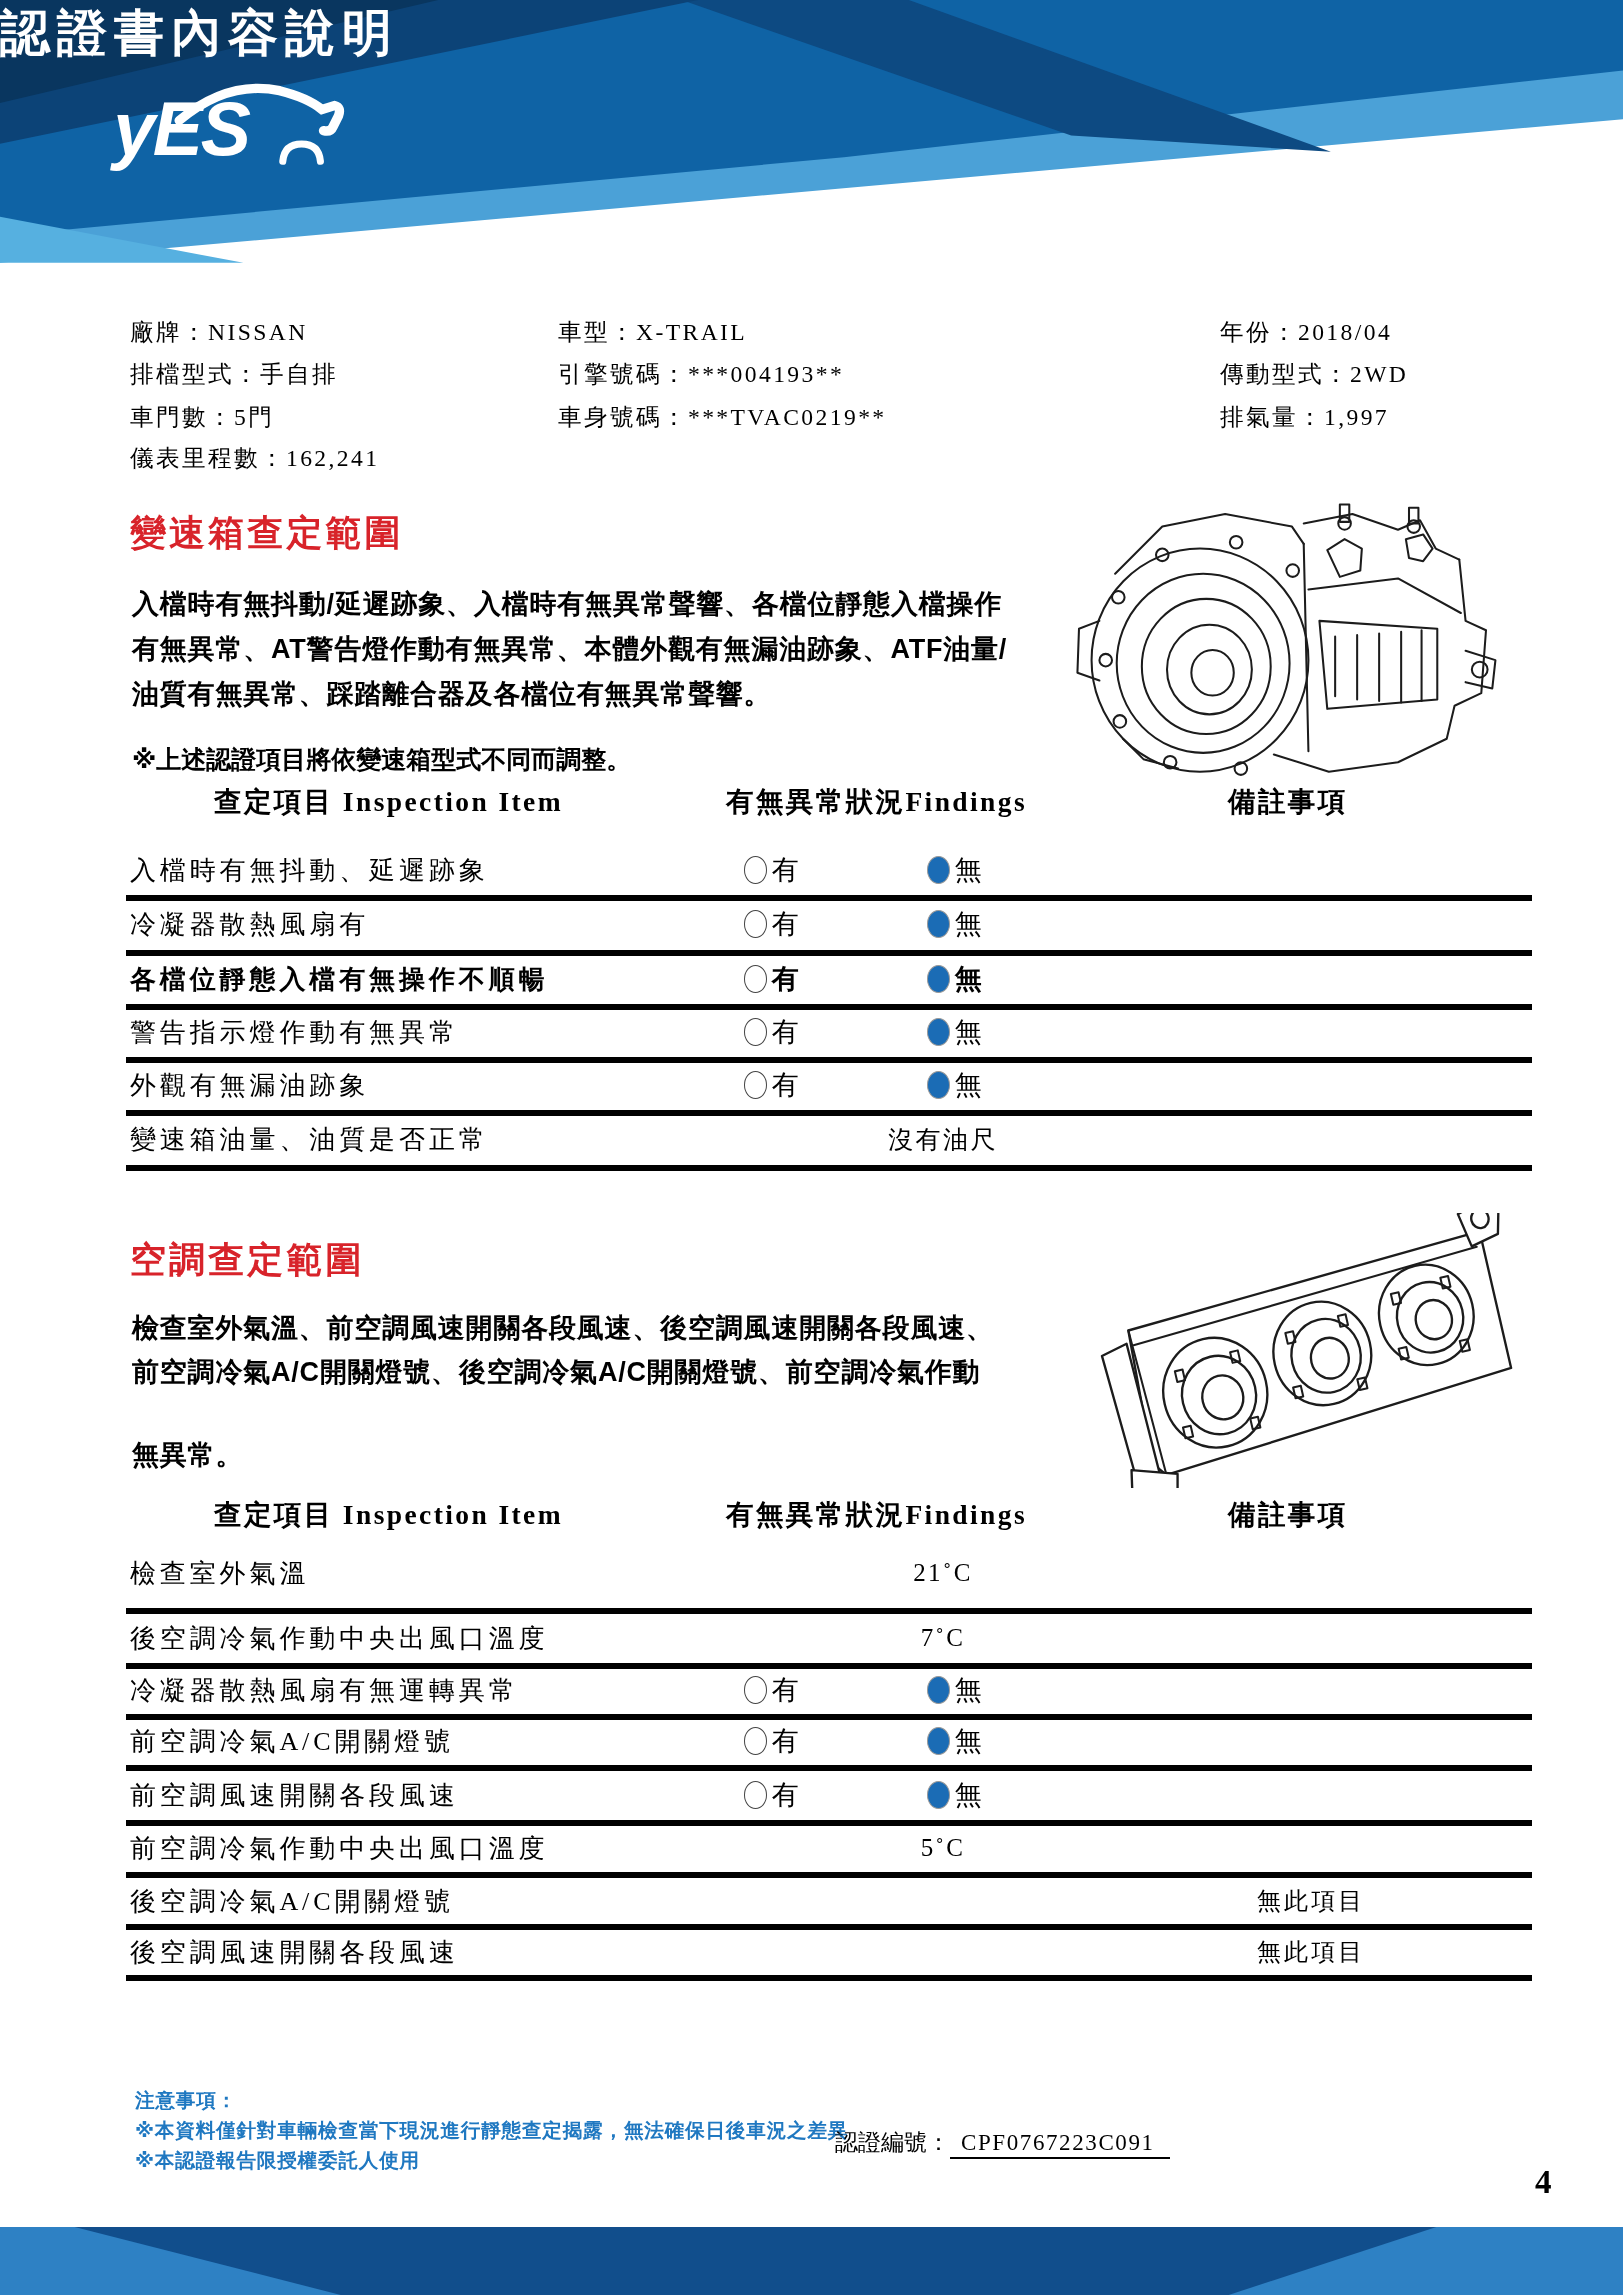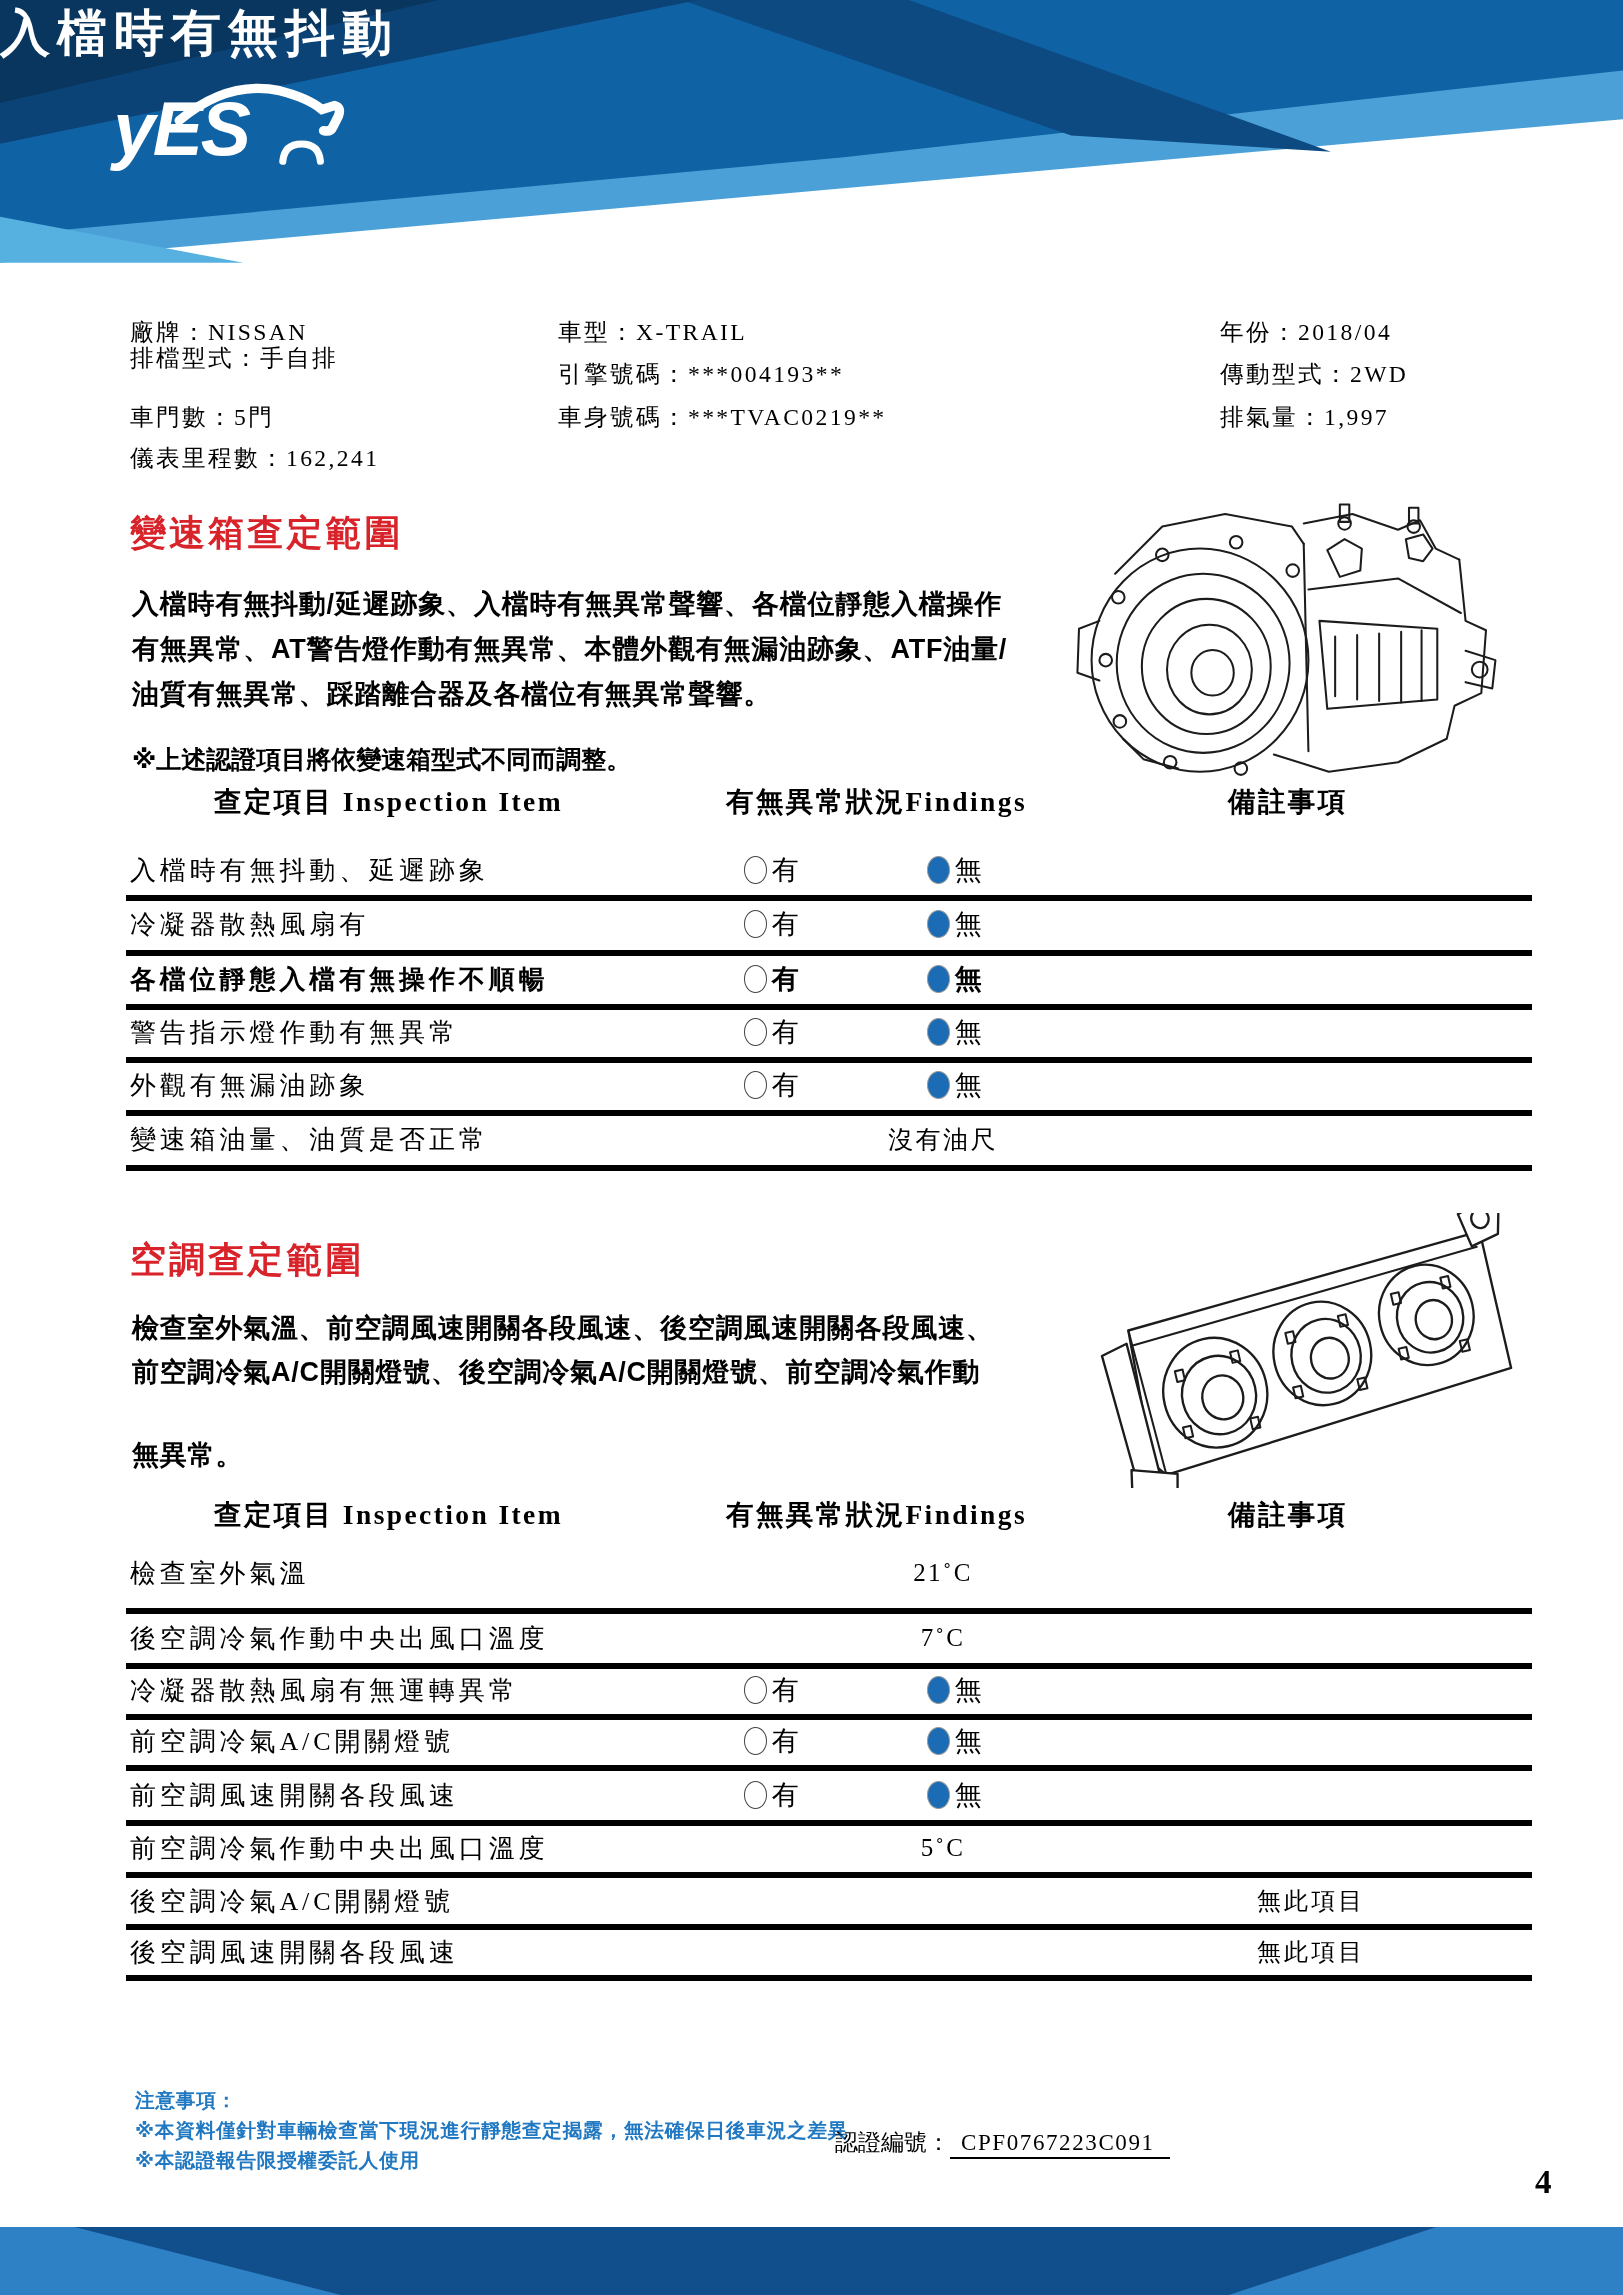--- a/index.html
+++ b/index.html
@@ -81,25 +81,25 @@
     <div class="hdr-dark2"></div>
     <div class="hdr-dark1"></div>
     <div class="hdr-dark0"></div>
     <div class="hdr-cyan"></div>
 
     <svg class="abs" style="left:110px; top:75px;" width="271" height="102" viewBox="0 0 345 130">
       <text x="4" y="102" fill="#ffffff" font-family="Liberation Sans, DejaVu Sans, sans-serif" font-size="96" font-weight="bold" font-style="italic" letter-spacing="-3">yES</text>
       <path d="M 88 58 Q 150 6 216 20 Q 252 29 270 44 L 286 39 Q 295 41 291 52 L 284 66 Q 281 73 272 71" stroke="#fff" stroke-width="12" fill="none" stroke-linecap="round"></path>
       <path d="M 220 110 Q 222 88 244 88 Q 266 88 268 110" stroke="#fff" stroke-width="9" fill="none" stroke-linecap="round"></path>
     </svg>
-    <div class="hdr-title">入檔時有無抖動</div>
+    <div class="hdr-title">認證書內容說明</div>
   </div>
 
   <div class="abs info" style="left:130px;top:316px;">廠牌：NISSAN</div>
-  <div class="abs info" style="left:130px;top:342px;">排檔型式：手自排</div>
+  <div class="abs info" style="left:130px;top:358px;">排檔型式：手自排</div>
   <div class="abs info" style="left:130px;top:401px;">車門數：5門</div>
   <div class="abs info" style="left:130px;top:442px;">儀表里程數：162,241</div>
 
   <div class="abs info" style="left:558px;top:316px;">車型：X-TRAIL</div>
   <div class="abs info" style="left:558px;top:358px;">引擎號碼：***004193**</div>
   <div class="abs info" style="left:558px;top:401px;">車身號碼：***TVAC0219**</div>
 
   <div class="abs info" style="left:1220px;top:316px;">年份：2018/04</div>
   <div class="abs info" style="left:1220px;top:358px;">傳動型式：2WD</div>
   <div class="abs info" style="left:1220px;top:401px;">排氣量：1,997</div>

